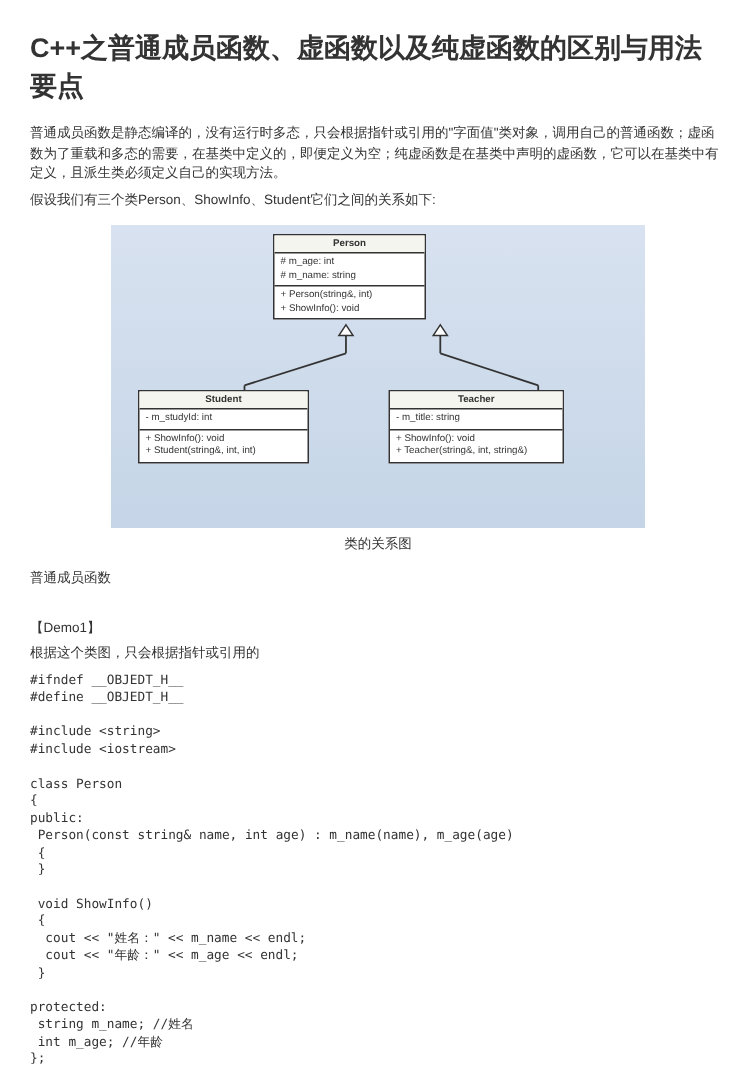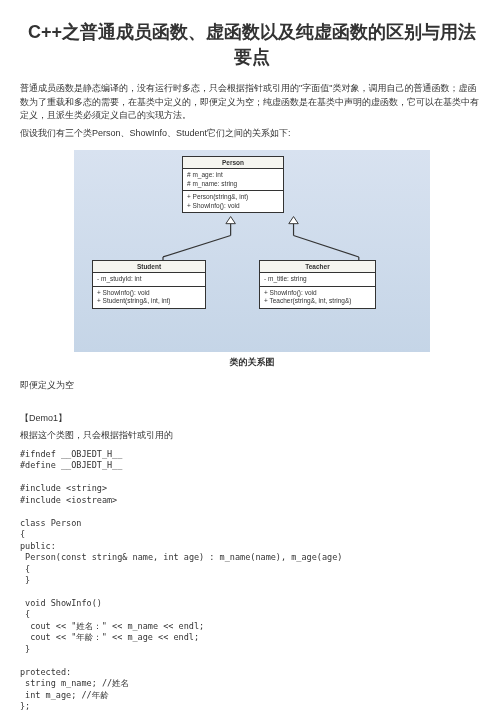--- a/index.html
+++ b/index.html
@@ -8,21 +8,21 @@
       padding: 20px;
       background: #fff;
       width: 504px;
       box-sizing: border-box;
       font-size: 9px;
       color: #333;
     }
     h1 {
       font-size: 18px;
       font-weight: bold;
-      text-align: center;
+      text-align: left;
       margin: 0 0 12px 0;
       line-height: 1.4;
     }
     p {
       margin: 4px 0;
       line-height: 1.5;
     }
     .intro {
       font-size: 9px;
     }
@@ -71,21 +71,20 @@
       width: 112px;
     }
     .teacher-box {
       left: 185px;
       top: 110px;
       width: 115px;
     }
     .caption {
       font-size: 9px;
       margin-top: 2px;
-      font-weight: bold;
     }
     .section-title {
       font-size: 9px;
       margin-top: 10px;
     }
     .demo-label {
       font-size: 9px;
       margin-top: 19px;
     }
     .code {
@@ -144,21 +143,21 @@
     <div class="uml-box teacher-box">
       <div class="uml-title">Teacher</div>
       <div class="uml-section" style="white-space:pre;">- m_title: string</div>
       <div class="uml-section" style="white-space:pre;">+ ShowInfo(): void
 + Teacher(string&amp;, int, string&amp;)</div>
     </div>
   </div>
   <div class="caption">类的关系图</div>
 </div>
 
-<p class="section-title">即便定义为空</p>
+<p class="section-title">普通成员函数</p>
 
 <p class="demo-label">【Demo1】</p>
 <p>根据这个类图，只会根据指针或引用的</p>
 
 <div class="code">#ifndef __OBJEDT_H__
 #define __OBJEDT_H__
 
 #include &lt;string&gt;
 #include &lt;iostream&gt;
 

